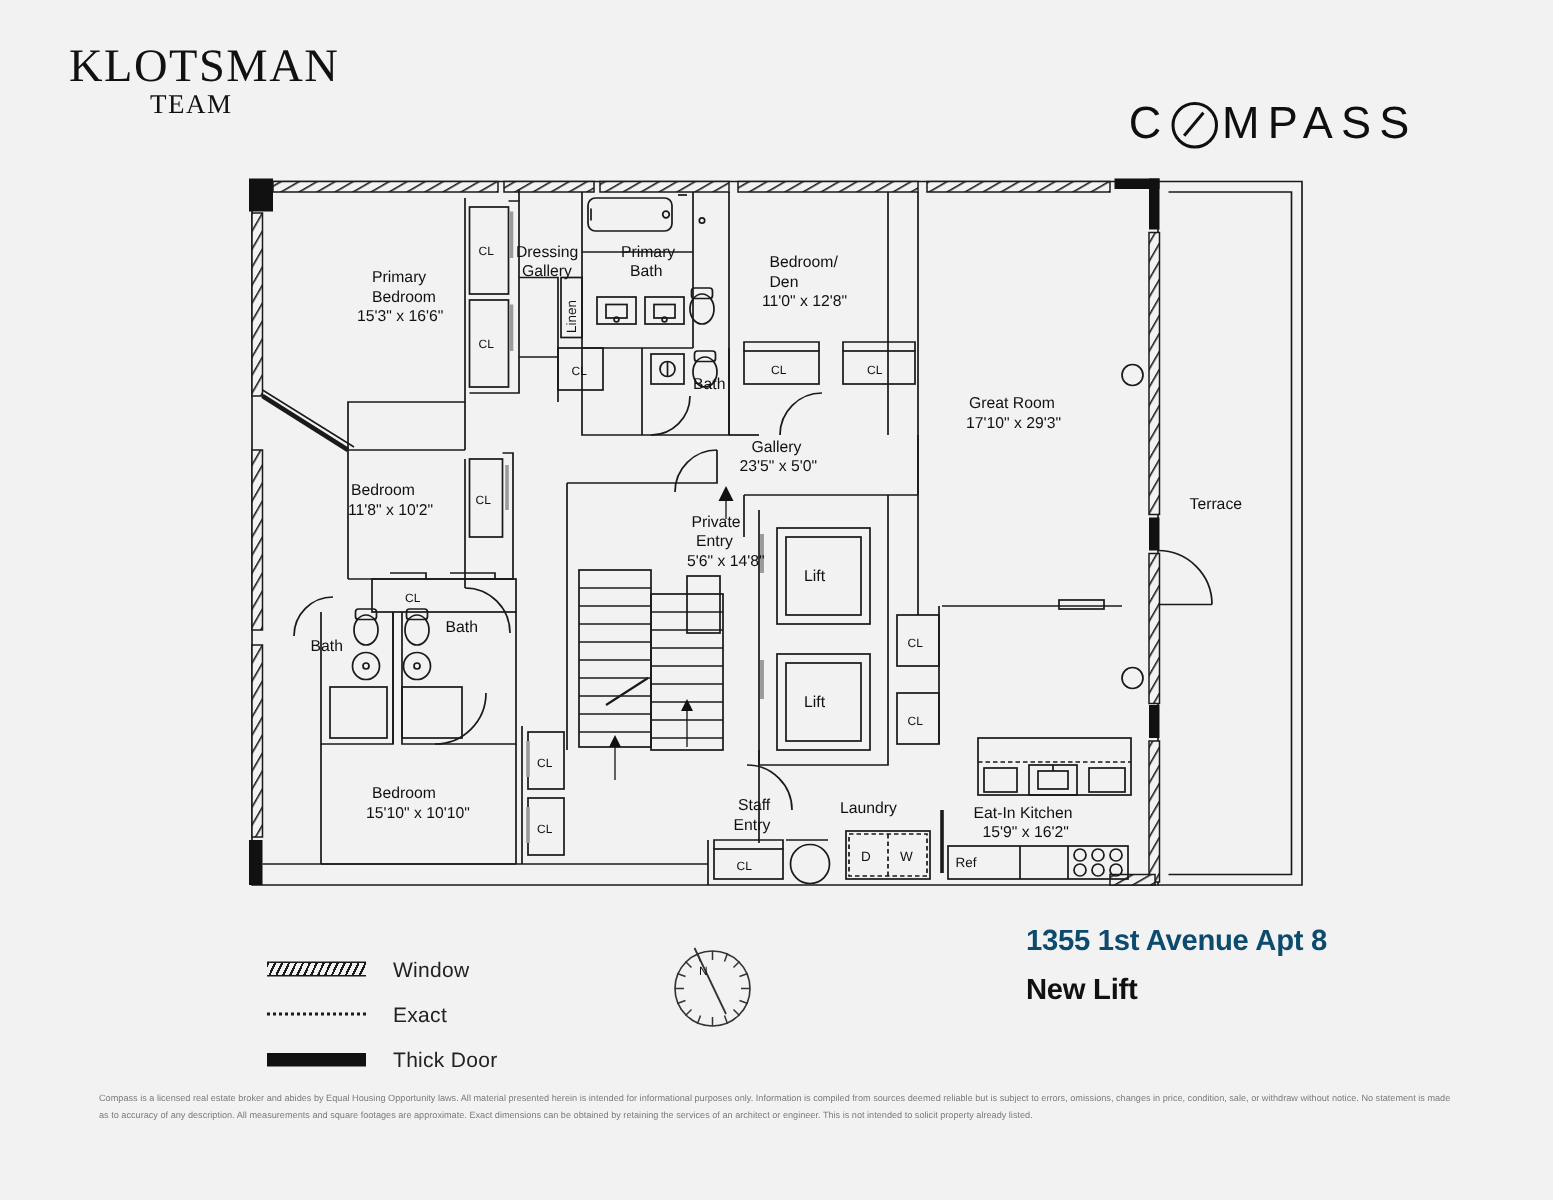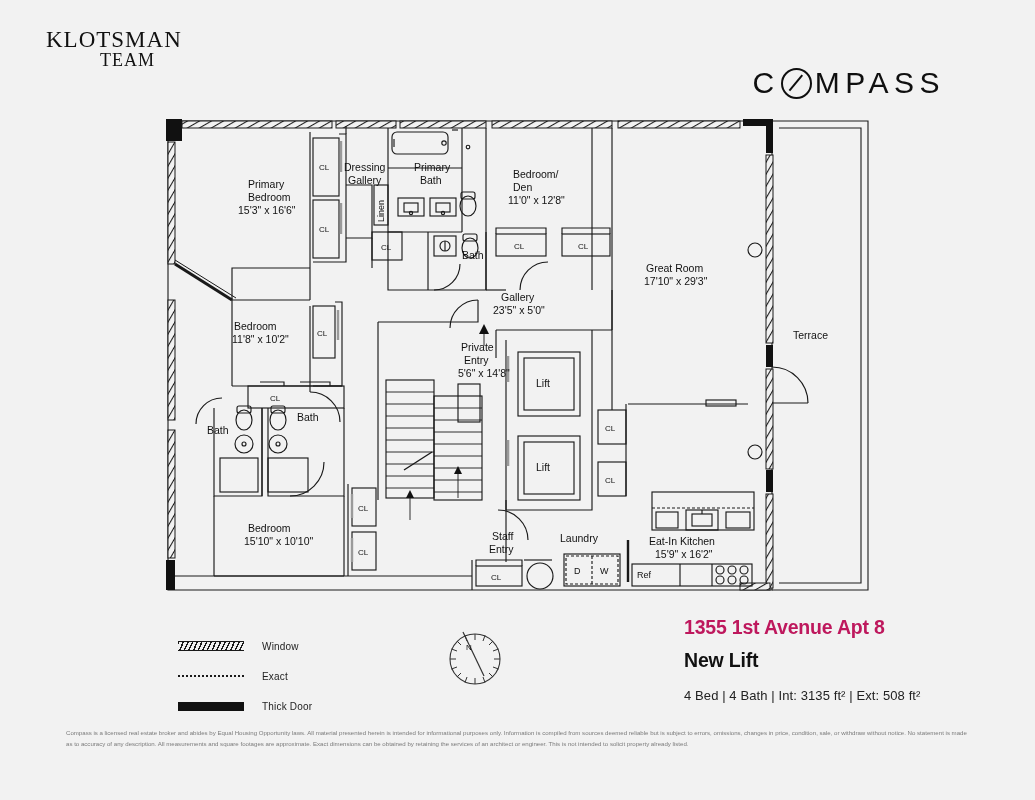--- a/index.html
+++ b/index.html
@@ -13,21 +13,21 @@
   }
   .page{position:absolute;inset:0;background:#f2f2f2;}
 
   
   .brand-left{
     position:absolute;left:38px;top:28px;width:260px;
     font-family:"Liberation Serif", serif;
     color:#111;line-height:1.02;
   }
   .brand-left .l1{font-size:25px;letter-spacing:1px;}
-  .brand-left .l2{font-size:23px;letter-spacing:1px;padding-left:8px;}
+  .brand-left .l2{font-size:31px;letter-spacing:1px;padding-left:8px;}
   .brand-left .l3{font-size:18px;letter-spacing:1px;padding-left:62px;}
 
   .brand-right{
     position:absolute;right:90px;top:66px;
     display:flex;align-items:center;
   }
   .compass-word{
     font-size:30px;letter-spacing:5.5px;font-weight:400;
     color:#0f0f0f;font-family:"Liberation Sans",sans-serif;
     display:flex;align-items:center;
@@ -42,38 +42,38 @@
     transform:translate(-50%,-50%) rotate(40deg);
   }
 
   
   .plan{position:absolute;left:0;top:0;width:1035px;height:800px;}
 
   
   .addr{
     position:absolute;left:684px;top:616px;width:310px;
   }
-  .addr .a1{font-size:19.5px;font-weight:700;letter-spacing:-.2px;color:#be185d;}
+  .addr .a1{font-size:19.5px;font-weight:700;letter-spacing:-.2px;color:#0c4a6e;}
   .addr .a2{font-size:19.5px;font-weight:700;letter-spacing:-.2px;color:#111;margin-top:10px;}
   .addr .a3{font-size:13px;color:#222;margin-top:16px;letter-spacing:.1px;}
 
   .legend{position:absolute;left:178px;top:636px;font-size:9.5px;color:#222;}
   .legend-row{display:flex;align-items:center;height:20px;margin-bottom:10px;}
   .legend-swatch{width:66px;height:9px;margin-right:18px;}
   .sw-window{
     background:
       repeating-linear-gradient(115deg,#1a1a1a 0 1.4px,transparent 1.4px 4.2px);
     border-top:1px solid #1a1a1a;border-bottom:1px solid #1a1a1a;
     height:8px;
   }
   .sw-door{
     height:0;border-top:2px dotted #1a1a1a;
   }
   .sw-thick{background:#111;height:9px;}
-  .legend-label{font-size:10px;letter-spacing:.2px;}
+  .legend-label{font-size:14px;letter-spacing:.2px;}
 
   .compass-rose{position:absolute;left:444px;top:628px;width:62px;height:62px;}
 
   .disclaimer{
     position:absolute;left:66px;top:727px;width:906px;
     font-size:6.1px;line-height:1.85;color:#7b7b7b;text-align:left;
   }
 
   
   text{font-family:"Liberation Sans",sans-serif;fill:#111;}
@@ -482,18 +482,17 @@
       <line x1="21" y1="54.5" x2="23" y2="49"></line>
       <line x1="41" y1="54.5" x2="39" y2="49"></line>
     </g>
     <line x1="19" y1="4" x2="40" y2="48" stroke="#333" stroke-width="1.2"></line>
     <text x="22" y="22" font-size="8" fill="#222" font-family="Liberation Sans, sans-serif">N</text>
   </svg>
 
   <div class="addr">
     <div class="a1">1355 1st Avenue Apt 8</div>
     <div class="a2">New Lift</div>
-    <div class="a3">4 Bed | 4 Bath | Int: 3135 ft² | Ext: 508 ft²</div>
   </div>
 
   <div class="disclaimer">Compass is a licensed real estate broker and abides by Equal Housing Opportunity laws. All material presented herein is intended for informational purposes only. Information is compiled from sources deemed reliable but is subject to errors, omissions, changes in price, condition, sale, or withdraw without notice. No statement is made as to accuracy of any description. All measurements and square footages are approximate. Exact dimensions can be obtained by retaining the services of an architect or engineer. This is not intended to solicit property already listed.</div>
 
 </div>
 
 </body></html>

